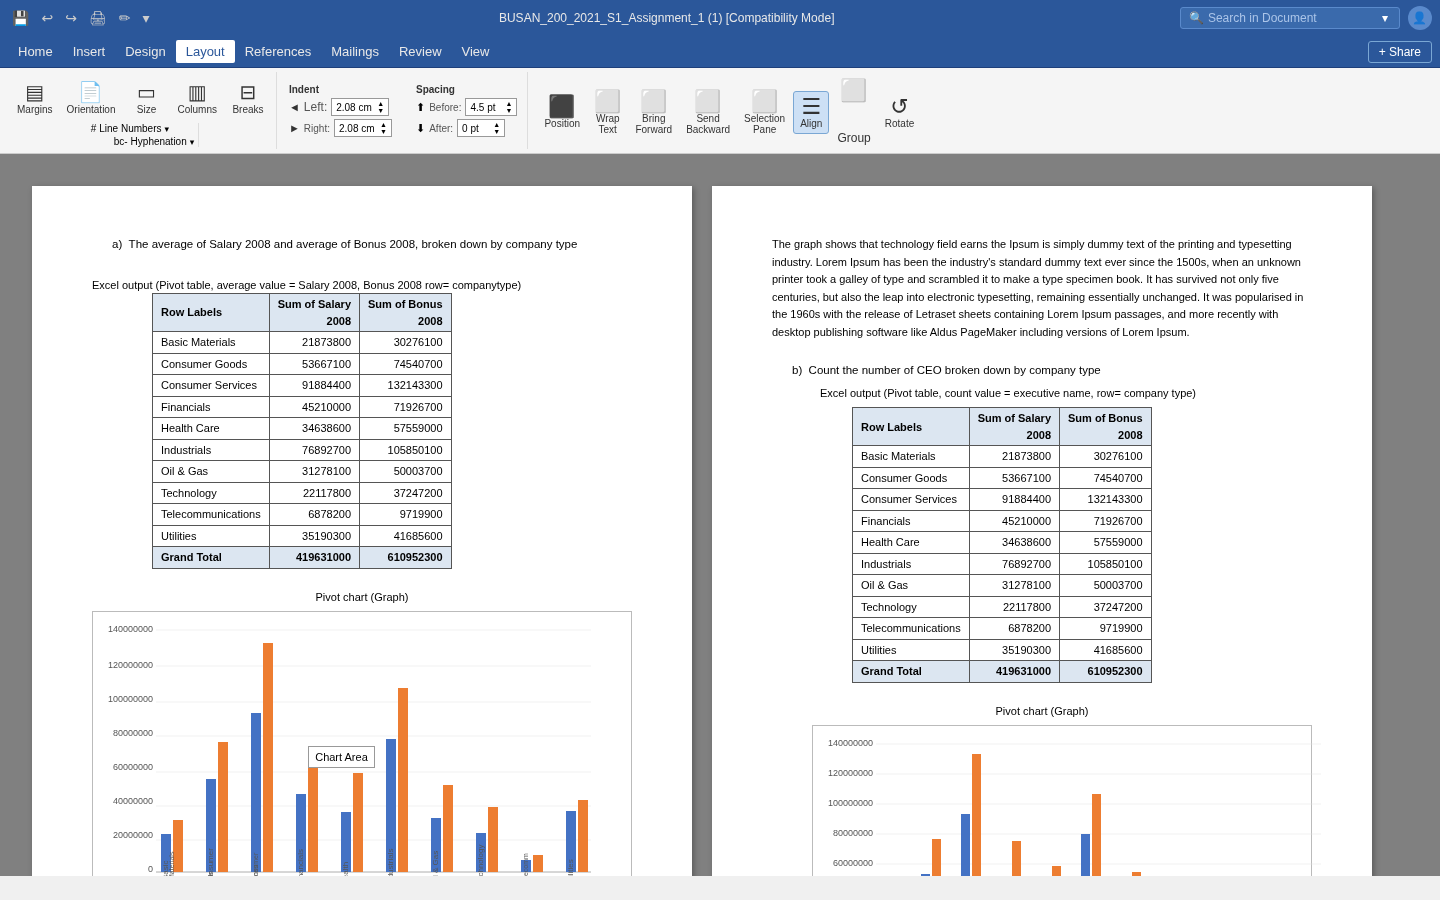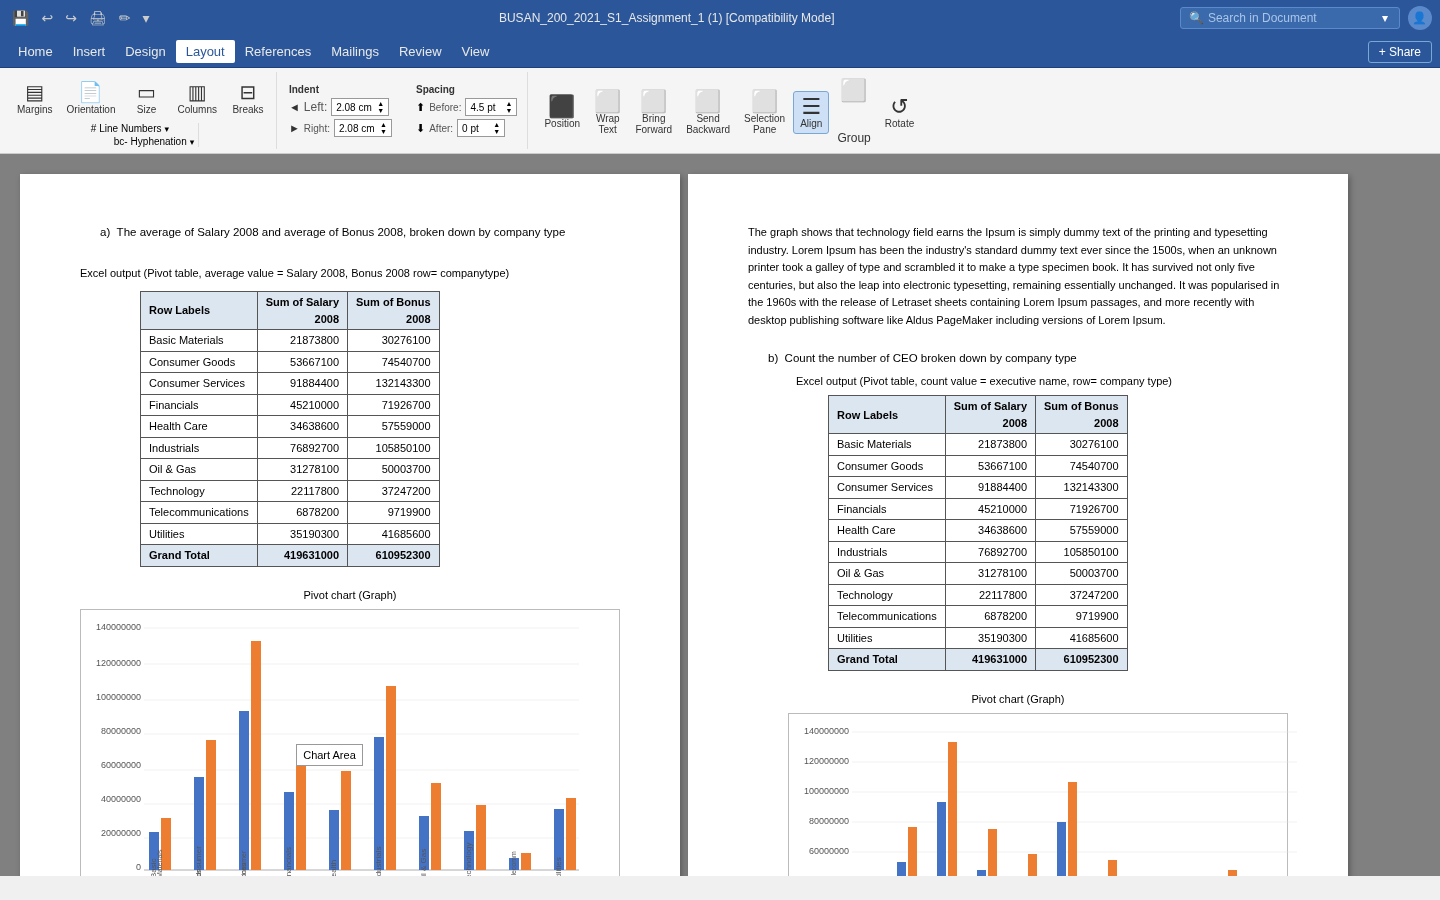--- a/index.html
+++ b/index.html
@@ -84,41 +84,41 @@
       height: calc(900px - 36px - 32px - 86px - 24px);
       display: flex;
       gap: 0;
       overflow: hidden;
       position: relative;
     }
 
     
     .page-container {
       display: flex;
-      gap: 8px;
-      padding: 20px;
+      gap: 20px;
+      padding: 32px;
       overflow: auto;
       width: 100%;
     }
 
     .page {
       background: white;
       box-shadow: 2px 2px 6px rgba(0,0,0,0.3);
       width: 660px;
       min-height: 800px;
       padding: 50px 60px;
       flex-shrink: 0;
       font-size: 12px;
       line-height: 1.5;
       position: relative;
     }
 
     .page-content { font-size: 11.5px; }
     .sub-question { margin-left: 20px; margin-bottom: 6px; }
-    .pivot-label { margin-bottom: 10px; font-size: 11px; }
+    .pivot-label { margin-bottom: 0; font-size: 11px; }
 
     
     .pivot-table {
       border-collapse: collapse;
       font-size: 11px;
       margin-bottom: 20px;
       margin-left: 40px;
     }
     .pivot-table th, .pivot-table td {
       border: 1px solid #555;

